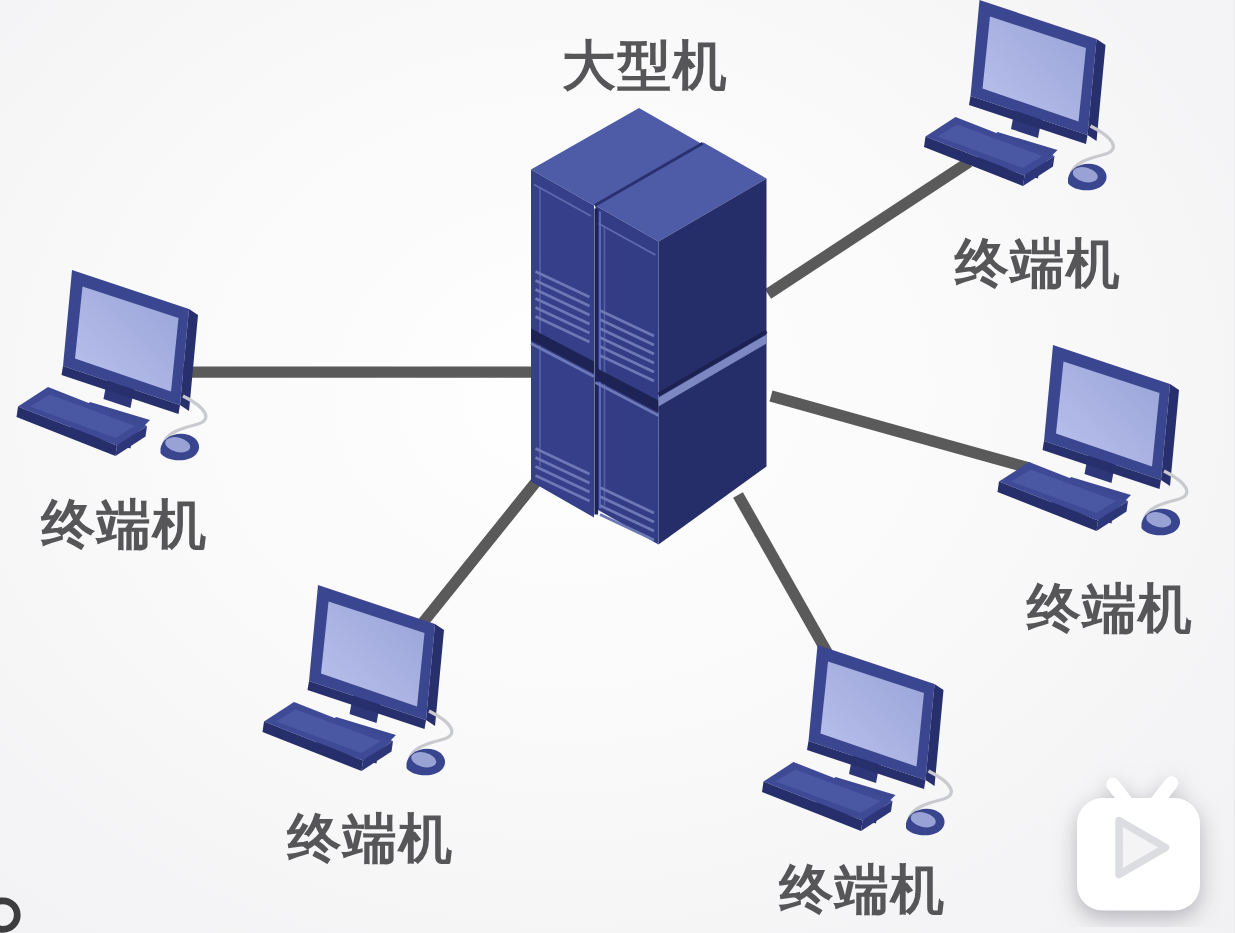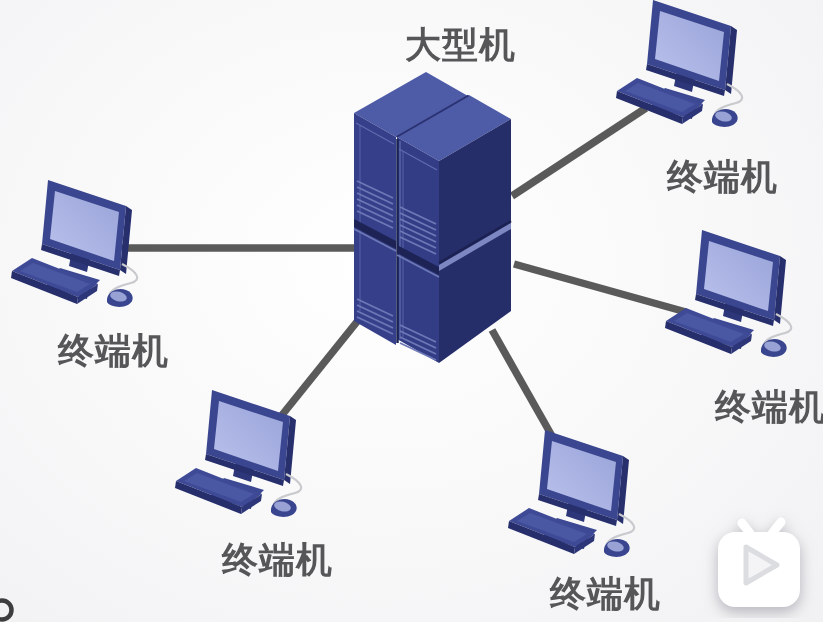--- a/index.html
+++ b/index.html
@@ -5,21 +5,21 @@
   html,body{margin:0;padding:0;background:#e9e9eb;}
   .stage{
     position:relative;width:823px;height:622px;overflow:hidden;
     background:radial-gradient(ellipse at 46% 42%, #ffffff 0%, #f8f8f9 55%, #f1f1f3 100%);
     font-family:"DejaVu Sans","Liberation Sans",sans-serif;
   }
   .layer{position:absolute;left:0;top:0;}
   #connections{z-index:1;}
   .device{position:absolute;z-index:2;}
   .label{
-    position:absolute;width:172px;text-align:right;z-index:3;
+    position:absolute;width:172px;text-align:center;z-index:3;
     font-weight:700;font-size:36px;line-height:1.05;color:#565659;letter-spacing:1px;
   }
   .overlay-play{position:absolute;left:700px;top:503px;z-index:4;}
   .overlay-play .tvbody{filter:drop-shadow(0 5px 7px rgba(120,120,132,.5));}
   .corner-ring{position:absolute;left:-12px;top:596px;z-index:4;}
 </style>
 </head>
 <body>
 
 <div class="stage">

